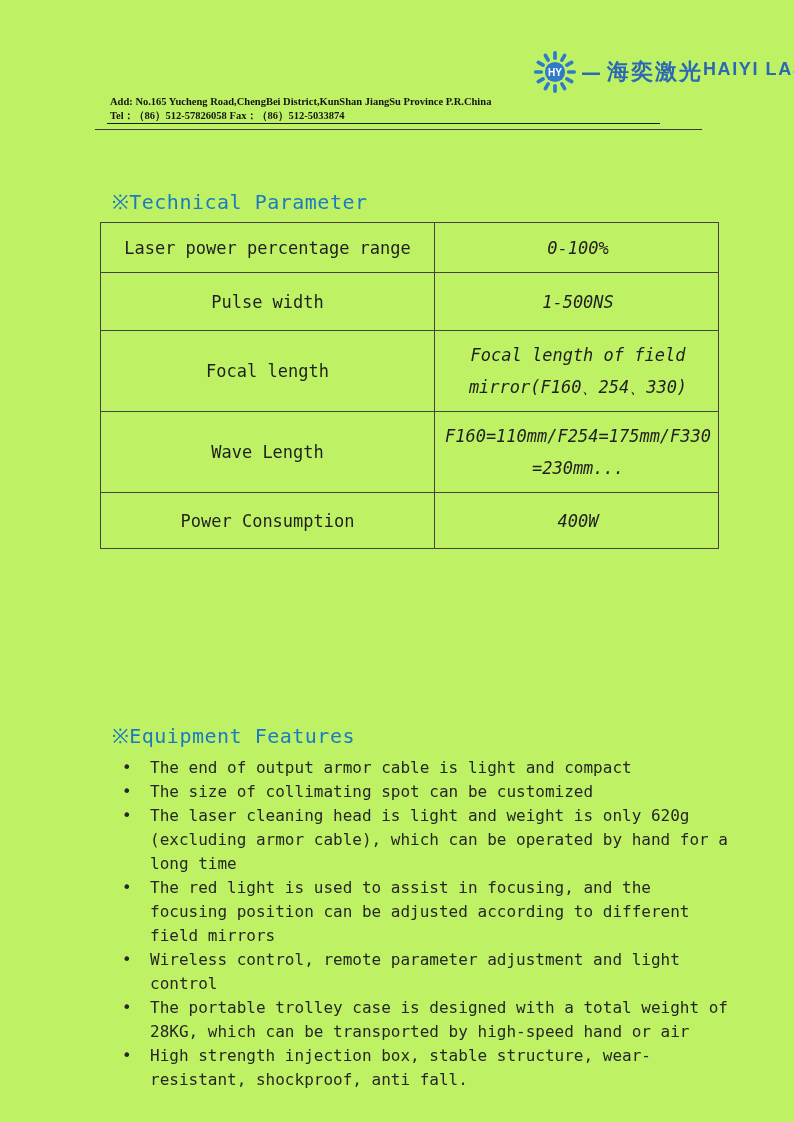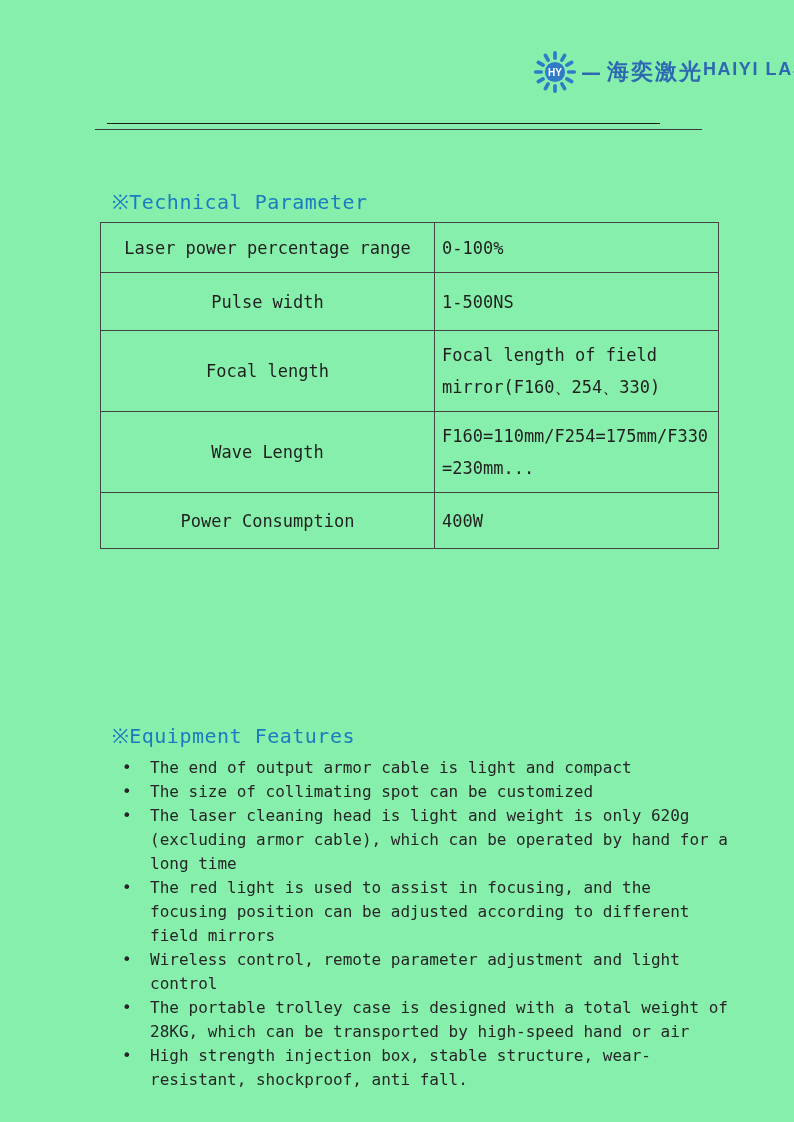--- a/index.html
+++ b/index.html
@@ -1,18 +1,18 @@
 <!DOCTYPE html>
 <html><head>
 <meta charset="utf-8">
 <style>
   html,body { margin:0; padding:0; background:#e8e8e8; }
   .page {
     position:relative; width:794px; height:1122px; margin:0 auto;
-    background:#86efac; overflow:hidden;
+    background:#bef264; overflow:hidden;
     font-family:"DejaVu Sans Mono", monospace; color:#262626;
   }
 
   
   .logo { position:absolute; top:50px; left:533px; display:flex; align-items:center; gap:5px; }
   .logo-icon { width:44px; height:44px; flex:0 0 44px; }
   .logo-dash { color:#2d68b2; font-weight:bold; font-size:20px; font-family:"DejaVu Sans",sans-serif; margin:0 1px 0 -1px; }
   .logo-text { display:flex; flex-direction:row; line-height:1.1; }
   .logo-cn { font-family:"DejaVu Sans",sans-serif; font-size:22px; font-weight:bold; color:#2d68b2; letter-spacing:2px; white-space:nowrap; }
   .logo-en { font-family:"Liberation Sans",sans-serif; font-size:18px; font-weight:bold; color:#2d68b2; letter-spacing:1.6px; white-space:nowrap; }
@@ -35,23 +35,23 @@
 
   
   .param-table {
     position:absolute; left:100px; top:222px; width:597px;
     border-collapse:collapse; table-layout:fixed;
     font-size:17px; color:#1f1f1f;
   }
   .param-table td { border:1.5px solid #444444; }
   td.cell-label { width:325px; text-align:center; vertical-align:middle; padding:2px 4px; }
   td.cell-value {
-    width:272px; text-align:left; vertical-align:middle;
+    width:272px; text-align:center; vertical-align:middle;
     padding:4px 4px 4px 7px; line-height:32px;
-    overflow-wrap:break-word; word-wrap:break-word;
+    overflow-wrap:break-word; word-wrap:break-word;font-style:italic;
   }
   tr.r1 { height:50px; } tr.r2 { height:80px; } tr.r3 { height:58px; }
   tr.r4 { height:55px; } tr.r5 { height:81px;margin-left:8px; } tr.r6 { height:81px; }
   tr.r7 { height:56px; }
 
   
   .features-list {
     position:absolute; left:119px; top:756px; width:612px;
     font-size:16px; line-height:24px; color:#262626;
   }
@@ -85,20 +85,24 @@
         <text x="24" y="28.5" font-size="11" font-weight="bold" fill="#ffffff" text-anchor="middle" font-family="Liberation Sans, sans-serif">HY</text>
       </svg>
     </span>
     <span class="logo-dash">—</span>
     <span class="logo-text">
       <span class="logo-cn">海奕激光</span>
       <span class="logo-en">HAIYI LASER</span>
     </span>
   </div>
 
+  <div class="header-contact">
+    <div>Add: No.165 Yucheng Road,ChengBei District,KunShan JiangSu Province P.R.China</div>
+    <div>Tel：（86）512-57826058  Fax：（86）512-5033874</div>
+  </div>
   <div class="divider-1"></div>
   <div class="divider-2"></div>
 
   <div class="section-title title-technical">※Technical Parameter</div>
 
   <table class="param-table">
     <tbody>
       <tr class="r1">
         <td class="cell-label">Laser power percentage range</td>
         <td class="cell-value">0-100%</td>

